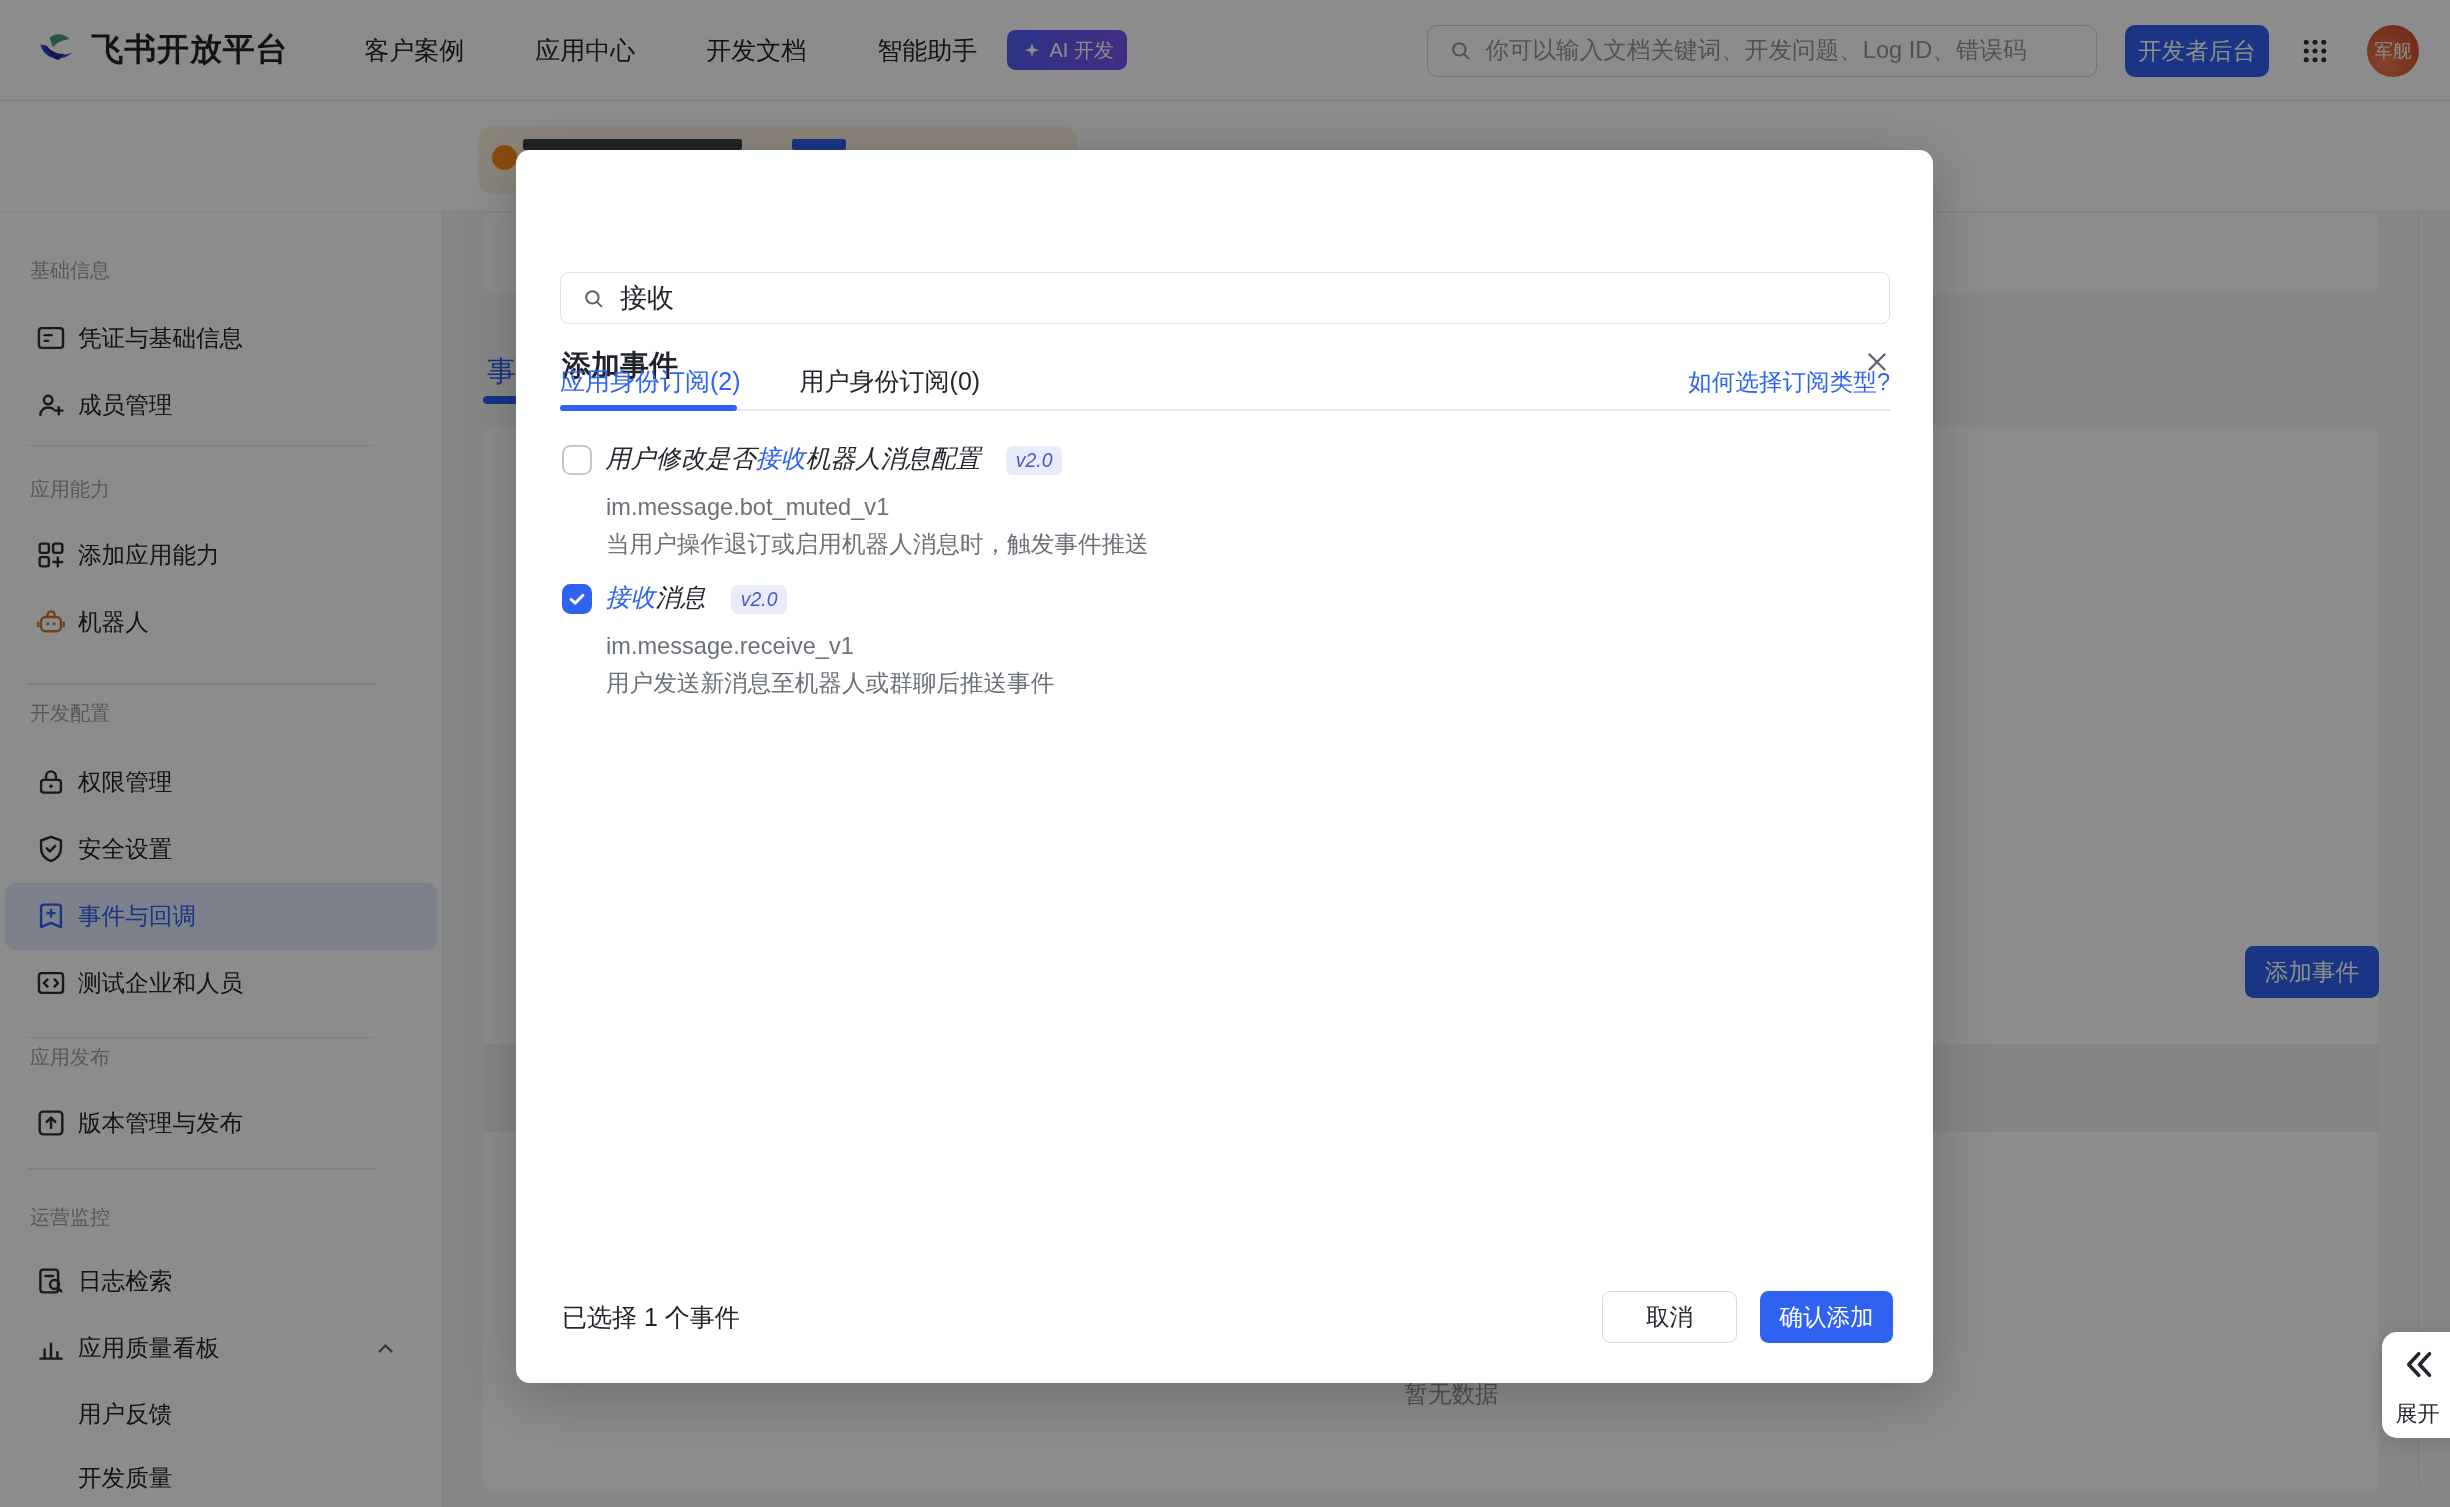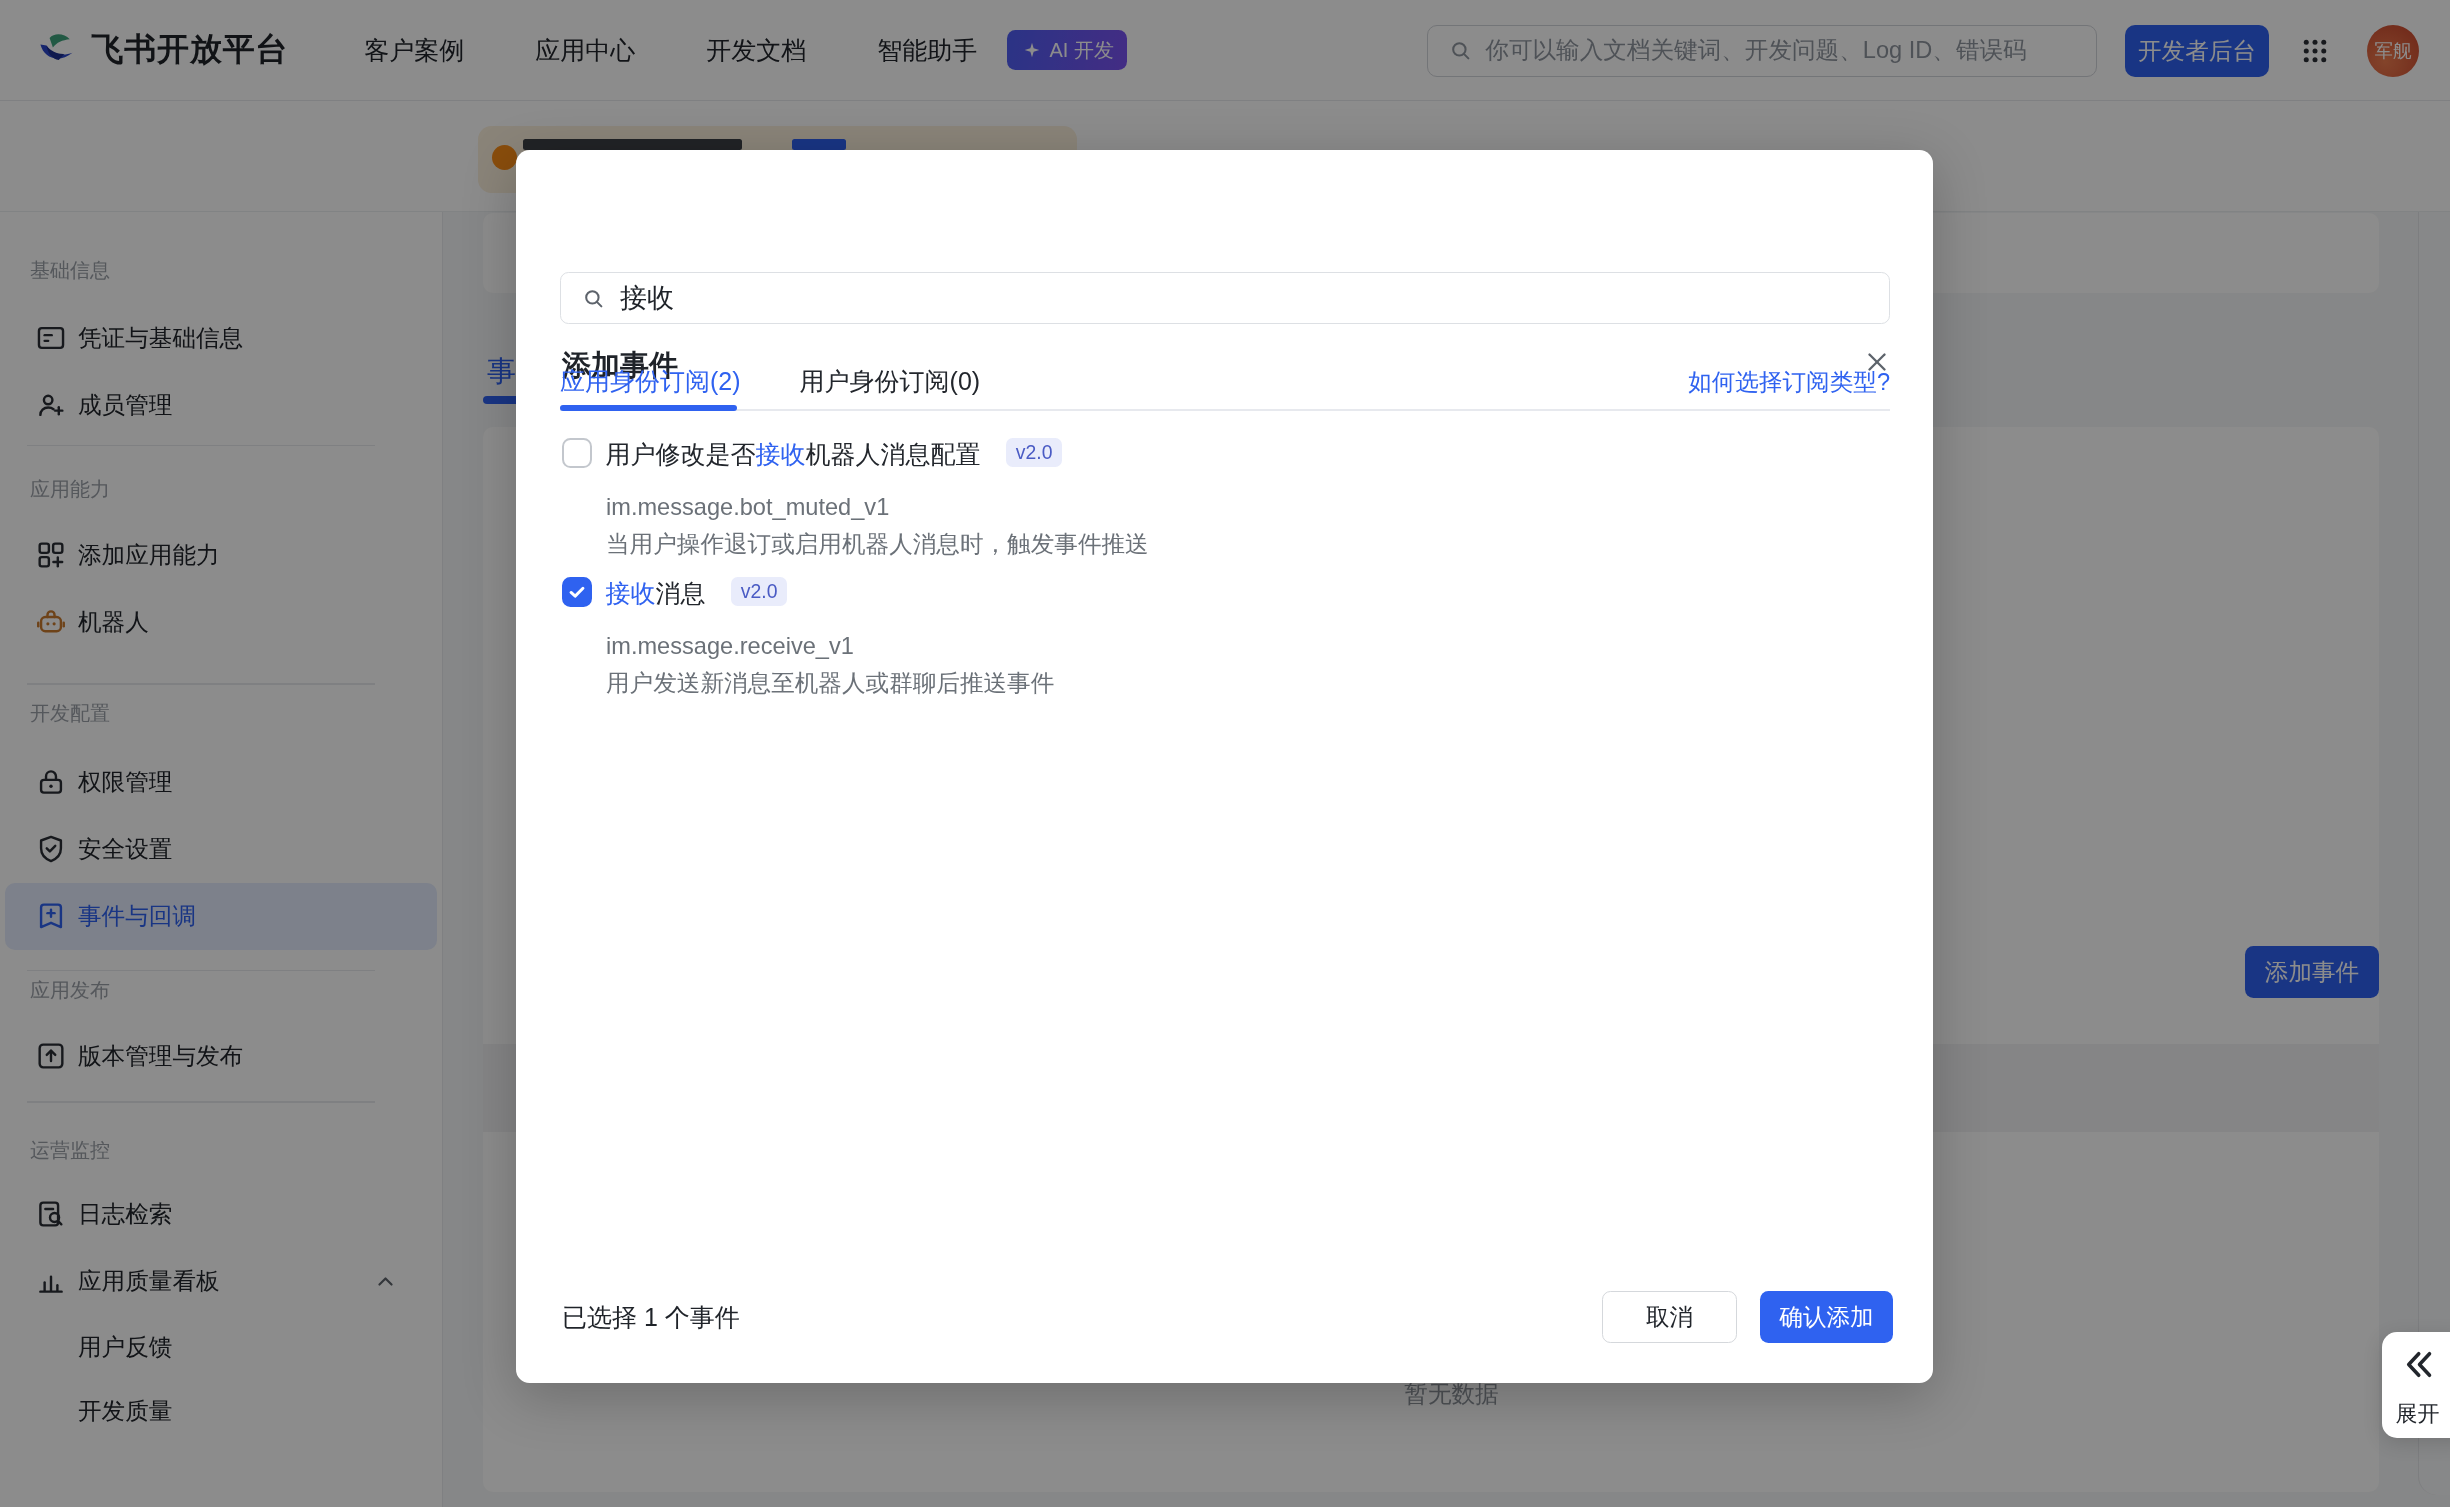--- a/index.html
+++ b/index.html
@@ -61,21 +61,21 @@
   .modal-close { position:absolute; left:1346px; top:197px; width:30px; height:30px; color:#5d636b; cursor:pointer; }
   .modal-search { position:absolute; left:44px; top:122px; width:1330px; height:52px; border:1.7px solid #dde0e4; border-radius:8.4px; display:flex; align-items:center; padding:0 18.5px; gap:13.5px; }
   .modal-search input { border:none; outline:none; flex:1; font-size:27px; color:#1f2329; font-family:inherit; }
   .modal-tabs { position:absolute; left:44px; top:202px; width:1330px; height:59px; display:flex; align-items:center; gap:59px; }
   .mtab { font-size:25px; color:#22262c; cursor:pointer; }
   .mtab.active { color:#2f62f0; font-weight:500; }
   .help-link { position:absolute; right:0; top:13.5px; font-size:23.6px; color:#2f62f0; cursor:pointer; }
   .tabs-divider { position:absolute; left:44px; top:259px; width:1330px; height:1.7px; background:#e7e9ee; }
   .tab-indicator { position:absolute; left:44px; top:255px; width:177px; height:5.9px; border-radius:3.4px; background:#2f62f0; }
   .event-row { position:absolute; left:46px; display:flex; flex-direction:column; }
-  .event-title-line { display:flex; align-items:flex-start; gap:13.5px; height:37px; }
+  .event-title-line { display:flex; align-items:flex-end; gap:13.5px; height:37px;font-style:italic; }
   .checkbox { width:30px; height:30px; border-radius:8.4px; border:2.5px solid #c3c7cd; background:#fff; flex:0 0 30px; cursor:pointer; display:flex; align-items:center; justify-content:center; }
   .checkbox.checked { background:#2f62f0; border-color:#2f62f0; }
   .event-title { font-size:25px; color:#22262c; }
   .event-title .hl { color:#2f62f0; }
   .v-badge { margin-left:11.8px; height:29px; padding:1px 10px; border-radius:6.7px; background:#e9ecfb; color:#4a5bc4; font-size:19.4px; display:flex; align-items:center; }
   .event-code { margin:17.7px 0 0 44px; font-size:23.6px; color:#6b7178; line-height:29px; }
   .event-desc { margin:8.4px 0 0 44px; font-size:23.6px; color:#6b7178; line-height:29px; }
   .modal-footer-text { position:absolute; left:46px; top:1141px; height:52px; display:flex; align-items:center; font-size:25px; color:#1f2329; }
   .btn-cancel { position:absolute; left:1086px; top:1141px; width:135px; height:52px; background:#fff; border:1.7px solid #d5d8dc; border-radius:8.4px; font-size:23.6px; color:#22262c; font-family:inherit; display:flex; align-items:center; justify-content:center; cursor:pointer; }
   .btn-confirm { position:absolute; left:1244px; top:1141px; width:133px; height:52px; background:#2f62f0; border:none; border-radius:8.4px; font-size:23.6px; color:#fff; font-family:inherit; display:flex; align-items:center; justify-content:center; cursor:pointer; }
@@ -240,20 +240,30 @@
   <div class="side-item selected">
     <span class="ic">
       <svg width="34" height="34" viewBox="0 0 24 24" fill="none" stroke="currentColor" stroke-width="1.7" stroke-linecap="round" stroke-linejoin="round">
           <path d="M5 6 a2 2 0 0 1 2 -2 H17 a2 2 0 0 1 2 2 V19.8 L12 16.8 L5 19.8 Z"></path>
           <path d="M12 7.5 V12.5"></path>
           <path d="M9.5 10 H14.5"></path>
         </svg>
     </span>
     <span>事件与回调</span>
   </div>
+  <div class="side-item">
+    <span class="ic">
+      <svg width="34" height="34" viewBox="0 0 24 24" fill="none" stroke="currentColor" stroke-width="1.7" stroke-linecap="round" stroke-linejoin="round">
+          <rect x="3.5" y="5" width="17" height="14" rx="2"></rect>
+          <path d="M9.5 9.5 L7 12 L9.5 14.5"></path>
+          <path d="M14.5 9.5 L17 12 L14.5 14.5"></path>
+        </svg>
+    </span>
+    <span>测试企业和人员</span>
+  </div>
   <div class="side-div" style="margin-top:20px;"></div>
   <div class="side-label" style="margin-top:0.8px;">应用发布</div>
   <div class="side-item" style="margin-top:13.5px;">
     <span class="ic">
       <svg width="34" height="34" viewBox="0 0 24 24" fill="none" stroke="currentColor" stroke-width="1.7" stroke-linecap="round" stroke-linejoin="round">
           <rect x="4" y="4" width="16" height="16" rx="2.5"></rect>
           <path d="M12 15.5 V8.5"></path>
           <path d="M9 11.2 L12 8.2 L15 11.2"></path>
         </svg>
     </span>

